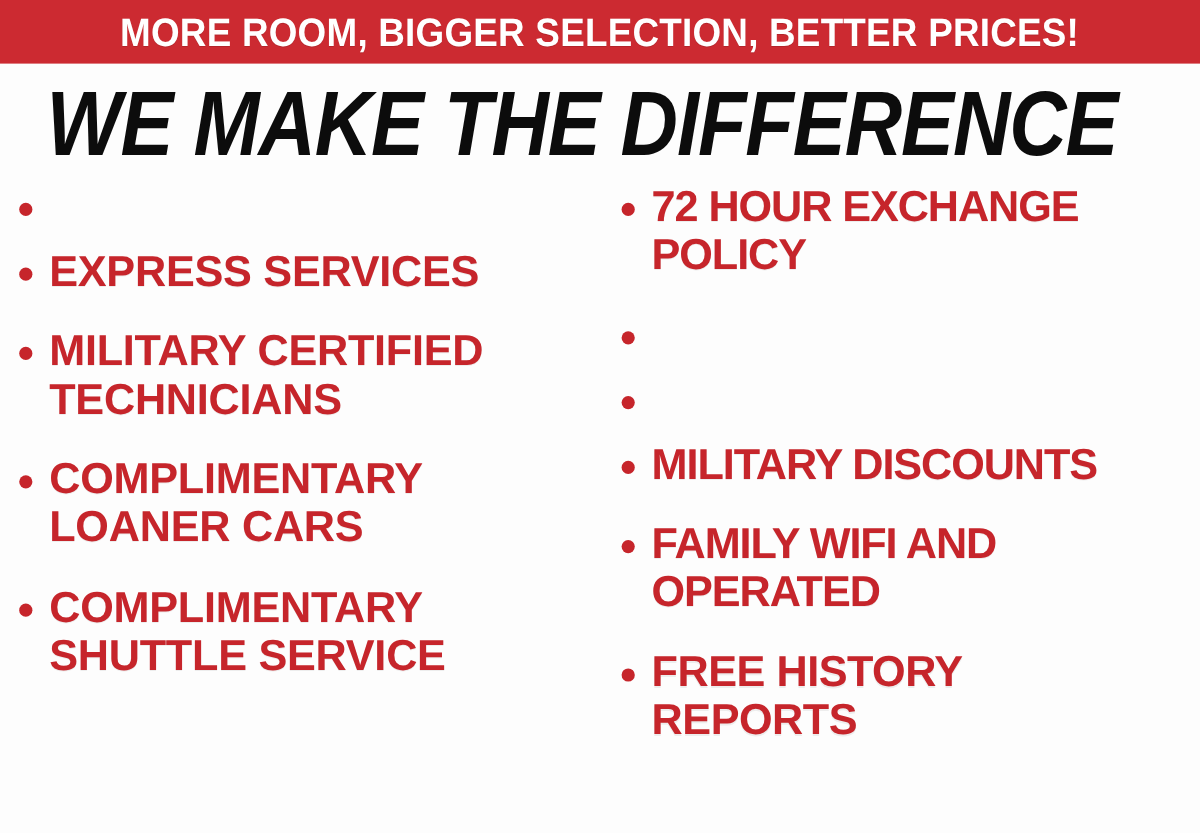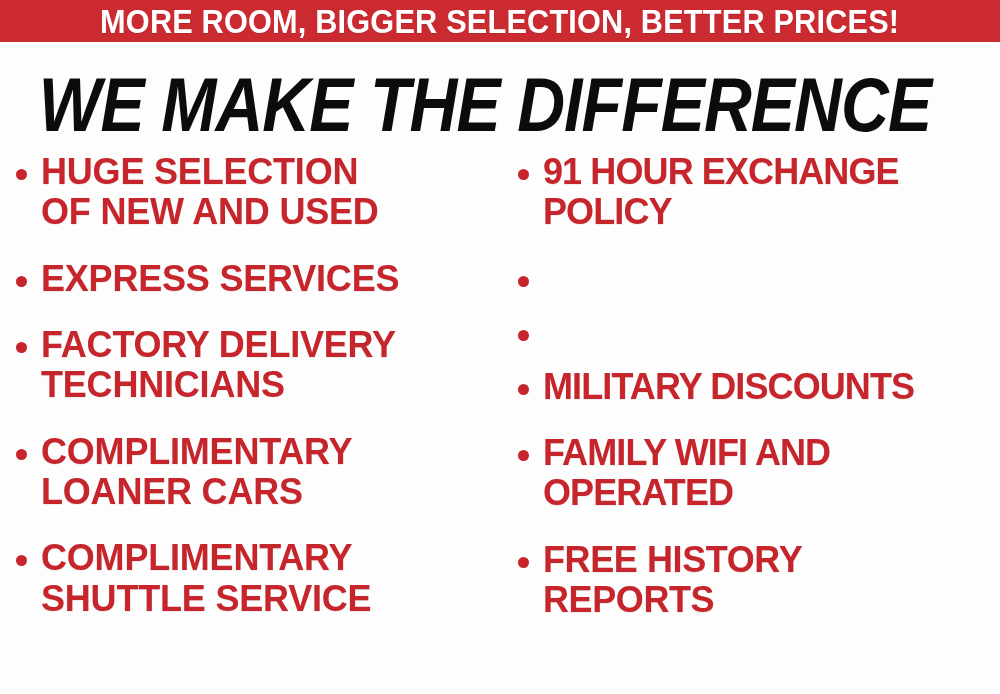--- a/index.html
+++ b/index.html
@@ -20,21 +20,21 @@
     background: #fdfdfd;
     box-sizing: border-box;
   }
 
   
   .banner {
     position: absolute;
     left: 0;
     top: 0;
     width: 1000px;
-    height: 42px;
+    height: 53px;
     background: #cc2a31;
     display: flex;
     align-items: center;
     justify-content: center;
   }
   .banner-text {
     color: #ffffff;
     font-family: "Liberation Sans", sans-serif;
     font-weight: bold;
     font-size: 33px;
@@ -134,32 +134,30 @@
   <div class="headline-wrap">
     <div class="headline">WE MAKE THE DIFFERENCE</div>
   </div>
 
   <div class="columns">
 
     <div class="column left">
 
       <div class="bullet-item">
         <span class="bullet-dot"></span>
-        <span class="bullet-label">HUGE SELECTION
-OF NEW AND USED</span>
       </div>
 
       <div class="bullet-item">
         <span class="bullet-dot"></span>
         <span class="bullet-label">EXPRESS SERVICES</span>
       </div>
 
       <div class="bullet-item">
         <span class="bullet-dot"></span>
-        <span class="bullet-label">FACTORY DELIVERY
+        <span class="bullet-label">MILITARY CERTIFIED
 TECHNICIANS</span>
       </div>
 
       <div class="bullet-item">
         <span class="bullet-dot"></span>
         <span class="bullet-label">COMPLIMENTARY
 LOANER CARS</span>
       </div>
 
       <div class="bullet-item">
@@ -167,21 +165,21 @@
         <span class="bullet-label">COMPLIMENTARY
 SHUTTLE SERVICE</span>
       </div>
 
     </div>
 
     <div class="column right">
 
       <div class="bullet-item tight">
         <span class="bullet-dot"></span>
-        <span class="bullet-label">91 HOUR EXCHANGE
+        <span class="bullet-label">72 HOUR EXCHANGE
 POLICY</span>
       </div>
 
       <div class="bullet-item">
         <span class="bullet-dot"></span>
       </div>
 
       <div class="bullet-item">
         <span class="bullet-dot"></span>
       </div>

